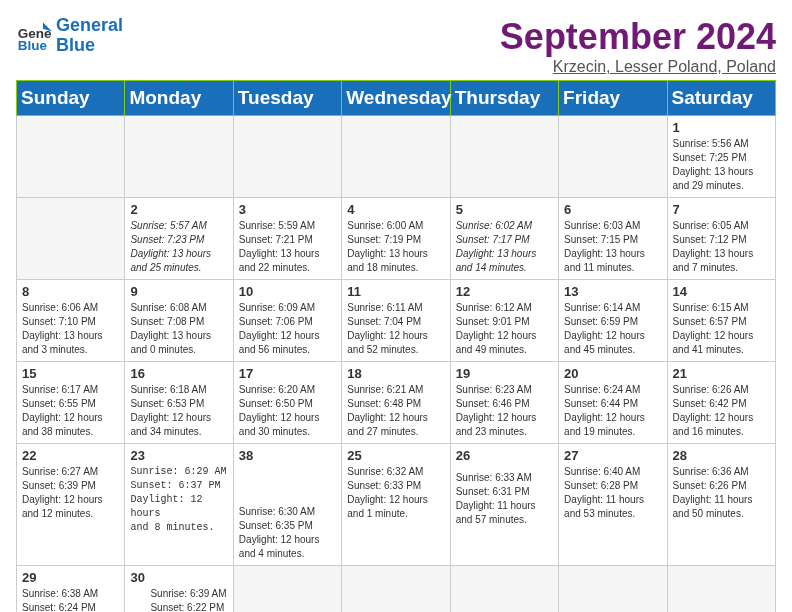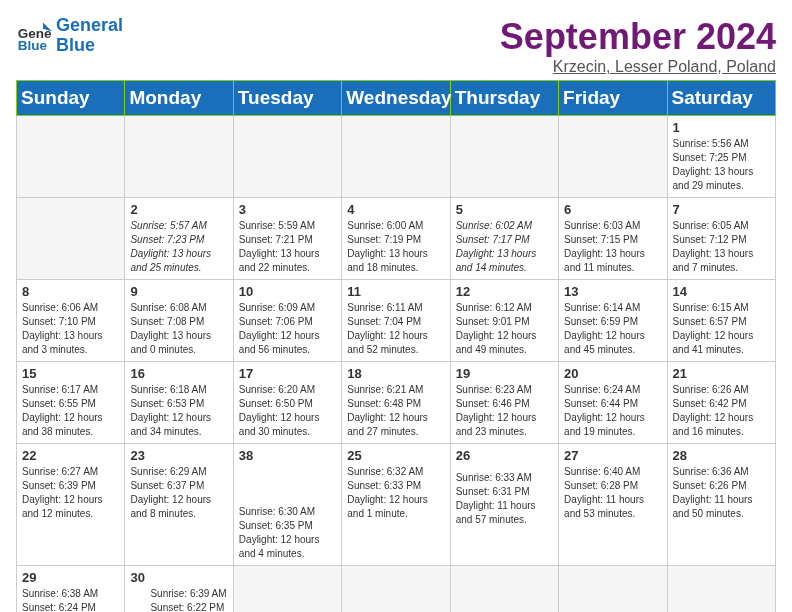--- a/index.html
+++ b/index.html
@@ -284,21 +284,21 @@
       <tr>
         <td>
           <div class="day-num">22</div>
           <div class="day-info" style="white-space: pre-line;">Sunrise: 6:27 AM
 Sunset: 6:39 PM
 Daylight: 12 hours
 and 12 minutes.</div>
         </td>
         <td>
           <div class="day-num">23</div>
-          <div class="day-info" style="white-space: pre-line;">Sunrise: 6:29 AM
+          <div class="day-info" style="white-space: pre-line; font-family: Liberation Mono, monospace;">Sunrise: 6:29 AM
 Sunset: 6:37 PM
 Daylight: 12 hours
 and 8 minutes.</div>
         </td>
         <td>
           <div class="day-num">38</div>
           <div class="day-info" style="white-space: pre-line; margin-top: 42px;">Sunrise: 6:30 AM
 Sunset: 6:35 PM
 Daylight: 12 hours
 and 4 minutes.</div>

